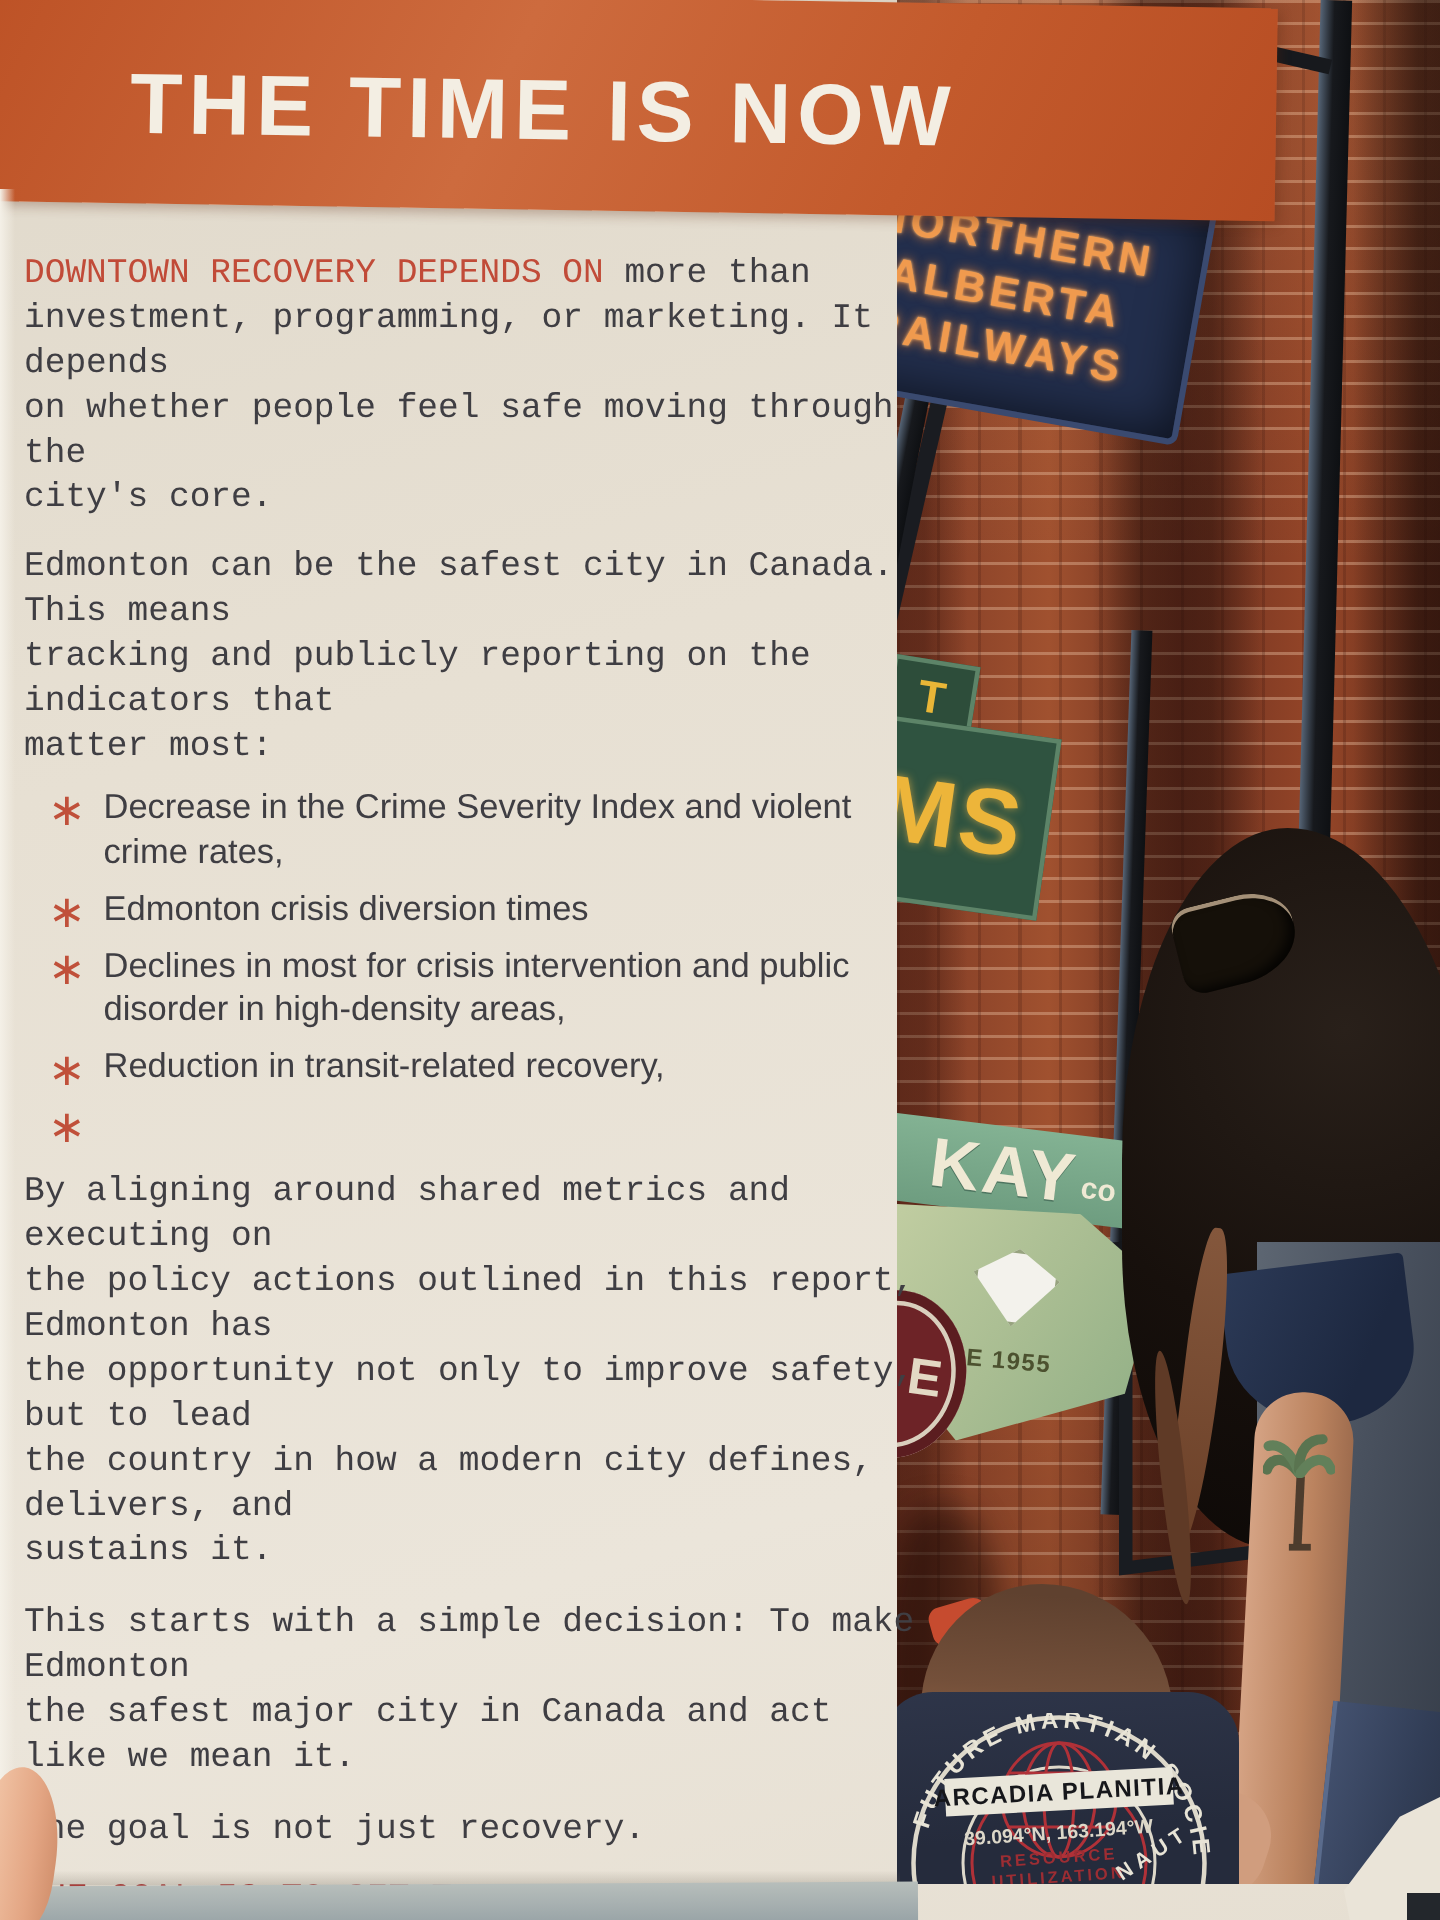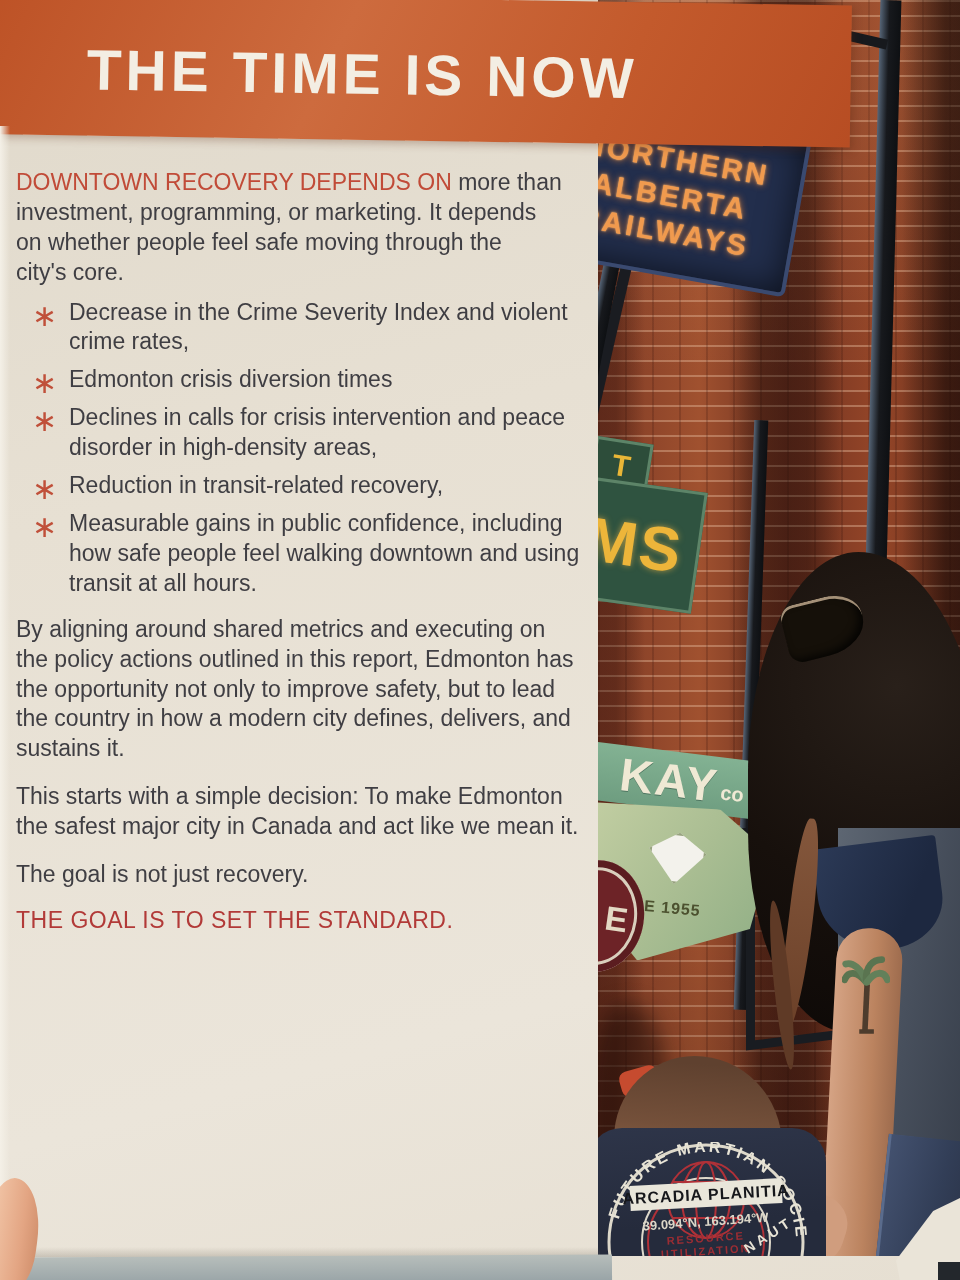--- a/index.html
+++ b/index.html
@@ -87,21 +87,21 @@
   .logo-svg{position:absolute;left:4px;top:1142px;}
   
   .banner{position:absolute;left:-8px;top:-8px;width:860px;height:142px;
     background:linear-gradient(115deg,#bd5226 0%,#cd6b3e 40%,#c35a2c 72%,#b74d23 100%);
     transform:rotate(0.9deg);transform-origin:0 0;
     box-shadow:2px 3px 8px rgba(92,40,18,.3);
     display:flex;align-items:center;}
   .banner h1{margin:0;padding:10px 0 0 96px;color:#f3eee3;font-size:57px;font-weight:bold;letter-spacing:4px;white-space:nowrap;}
   
   .content{position:absolute;left:16px;top:168px;width:600px;color:#3f3e43;font-size:23px;line-height:1.3;}
-  .content p{margin:0;white-space:pre-line;}
+  .content p{margin:0;white-space:pre-line;font-family:Liberation Mono, monospace;}
   .accent{color:#c14b38;}
   .p-intro{margin-top:16px !important;margin-left:12px;}
   .bullets{list-style:none;margin:10px 0 0 16px;padding:0;}
   .bullets li{display:flex;gap:13px;margin-bottom:8px;}
   .bullets .mark{color:#c0503a;font-size:30px;line-height:1;flex:none;width:24px;transform:translateY(3px);}
   .bullets .btxt{white-space:pre-line;}
   .p-with{margin-top:16px !important;margin-left:20px;}
   .p-measured{margin-top:16px !important;margin-left:40px;}
   .p-aligning{margin-top:16px !important;margin-left:44px;}
   .p-starts{margin-top:18px !important;margin-left:56px;}
@@ -217,45 +217,45 @@
   <div class="banner">
     <h1>THE TIME IS NOW</h1>
   </div>
 
   <div class="content">
     <p><span class="accent">DOWNTOWN RECOVERY DEPENDS ON</span><span> more than
 investment, programming, or marketing. It depends
 on whether people feel safe moving through the
 city's core.</span></p>
 
+    <p class="p-intro">Edmonton can be the safest city in Canada. This means
+tracking and publicly reporting on the indicators that
+matter most:</p>
 
     <ul class="bullets">
       <li>
         <span class="mark">∗</span>
         <span class="btxt">Decrease in the Crime Severity Index and violent
 crime rates,</span>
       </li>
       <li>
         <span class="mark">∗</span>
         <span class="btxt">Edmonton crisis diversion times</span>
       </li>
       <li>
         <span class="mark">∗</span>
-        <span class="btxt">Declines in calls for crisis intervention and peace
+        <span class="btxt">Declines in most for crisis intervention and public
 disorder in high-density areas,</span>
       </li>
       <li>
         <span class="mark">∗</span>
         <span class="btxt">Reduction in transit-related recovery,</span>
       </li>
       <li>
         <span class="mark">∗</span>
-        <span class="btxt">Measurable gains in public confidence, including
-how safe people feel walking downtown and using
-transit at all hours.</span>
       </li>
     </ul>
 
     <p class="p-aligning">By aligning around shared metrics and executing on
 the policy actions outlined in this report, Edmonton has
 the opportunity not only to improve safety, but to lead
 the country in how a modern city defines, delivers, and
 sustains it.</p>
     <p class="p-starts">This starts with a simple decision:  To make Edmonton
 the safest major city in Canada and act like we mean it.</p>

